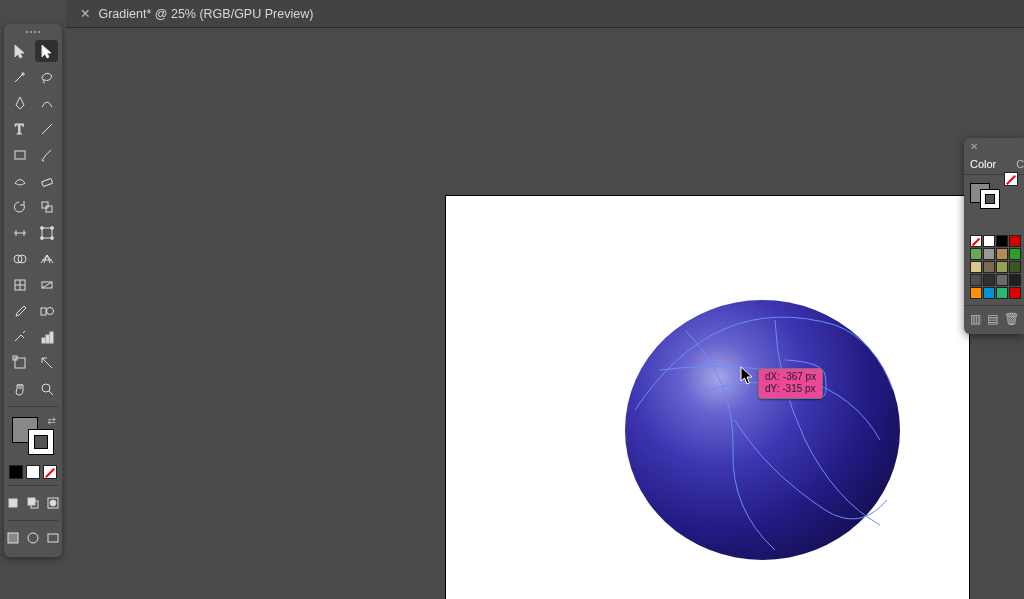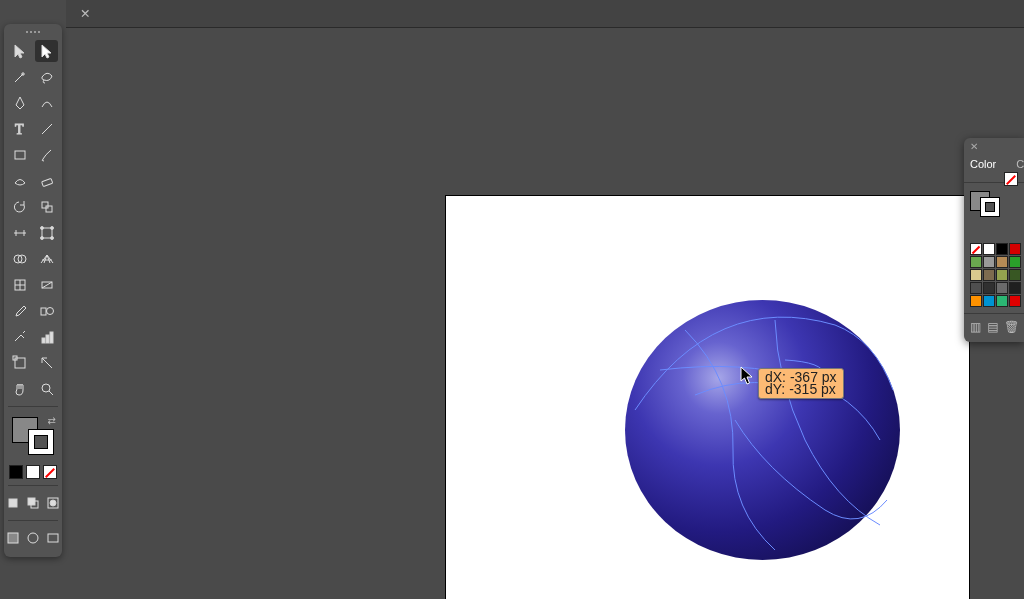--- a/index.html
+++ b/index.html
@@ -33,26 +33,26 @@
 
   .artboard { position:absolute; top:195px; left:445px; width:525px; height:410px; background:#fff; border:1px solid #000; }
 
   .sphere { position:absolute; left:625px; top:300px; width:275px; height:260px; border-radius:50%;
     background: radial-gradient(circle at 34% 30%, #a6a6e8 0%, #6763cf 14%, #3d36b1 34%, #221a80 60%, #120d4c 85%, #070525 100%); }
   .mesh-line { stroke:#6b8cff; stroke-width:1; fill:none; }
   .mesh-svg { position:absolute; inset:0; }
 
   .cursor-arrow { position:absolute; left:740px; top:366px; width:14px; height:20px; pointer-events:none; }
 
-  .measure-tip { position:absolute; left:758px; top:368px; background:#fdba74; color:#222; font-size:14px; line-height:12px; padding:2px 6px 3px; border:1px solid #777; border-radius:3px; white-space:nowrap; box-shadow:0 1px 2px rgba(0,0,0,.4); }
+  .measure-tip { position:absolute; left:758px; top:368px; background:#ec4899; color:#222; font-size:10px; line-height:12px; padding:2px 6px 3px; border:1px solid #777; border-radius:3px; white-space:nowrap; box-shadow:0 1px 2px rgba(0,0,0,.4); }
 
   
   .color-panel { position:absolute; top:138px; right:0; width:60px; background:#535353; border-radius:6px 0 0 6px; box-shadow:0 2px 8px rgba(0,0,0,.5); padding-bottom:6px; }
   .color-panel .close-btn { width:100%; height:16px; display:flex; justify-content:flex-start; align-items:center; padding-left:6px; color:#aaa; font-size:10px; cursor:pointer; }
-  .color-panel .tabs { display:flex; gap:20px; padding:4px 6px 12px; font-size:11px; color:#bbb; border-bottom:1px solid #3b3b3b; }
+  .color-panel .tabs { display:flex; gap:20px; padding:4px 6px 4px; font-size:11px; color:#bbb; border-bottom:1px solid #3b3b3b; }
   .color-panel .tabs .active { color:#fff; }
   .cp-fillstroke { position:relative; width:30px; height:26px; margin:8px 6px 4px; }
   .cp-fill  { position:absolute; top:0; left:0; width:20px; height:20px; border:1px solid #000; background:#888; }
   .cp-stroke{ position:absolute; bottom:0; right:0; width:20px; height:20px; border:1px solid #000; background:#fff; }
   .cp-stroke::after { content:""; position:absolute; inset:4px; border:1px solid #000; background:#535353; }
   .cp-none { position:absolute; right:6px; top:34px; width:14px; height:14px; border:1px solid #222; background:#fff; }
   .cp-none::before { content:""; position:absolute; left:0; right:0; top:50%; border-top:2px solid #f00; transform:rotate(-45deg); }
 
   .swatch-grid { display:grid; grid-template-columns:repeat(4,12px); grid-auto-rows:12px; gap:1px; margin:26px 6px 6px; }
   .swatch-grid div { border:1px solid #222; }
@@ -299,20 +299,21 @@
         <svg viewBox="0 0 16 16">
           <rect x="3" y="4" width="10" height="8" stroke="#ddd" fill="none"></rect>
         </svg>
       </div>
     </div>
 </div>
 
 <div class="canvas-area">
   <div class="doc-tab">
     <span class="close">✕</span>
+    <span>Gradient* @ 25% (RGB/GPU Preview)</span>
   </div>
 </div>
 
 <div class="artboard"></div>
 
 <div class="sphere">
   <svg class="mesh-svg" viewBox="0 0 275 260">
     <path class="mesh-line" d="M10 110 Q 90 -10 210 25 Q 250 40 268 90"></path>
     <path class="mesh-line" d="M60 30 Q 110 80 108 150 Q 106 210 150 250"></path>
     <path class="mesh-line" d="M35 70 Q 120 60 175 78 Q 230 95 255 140"></path>

